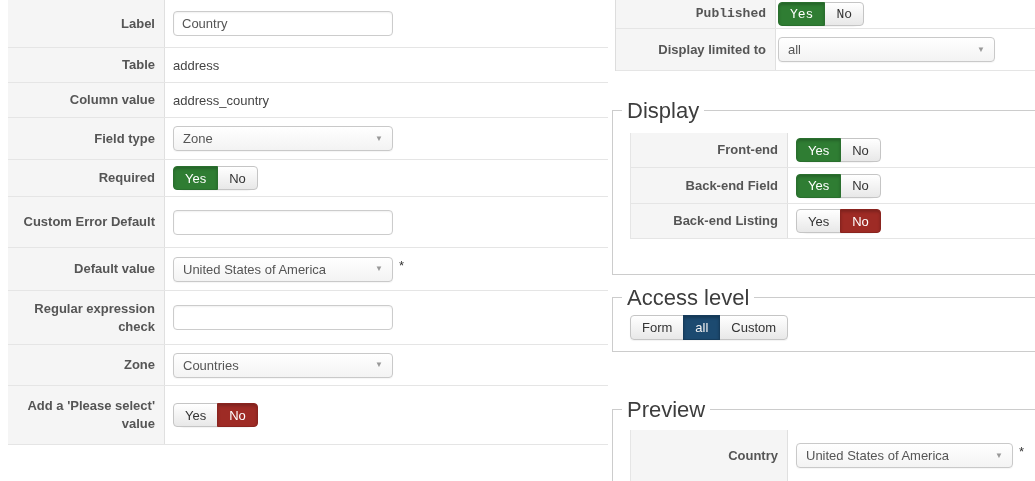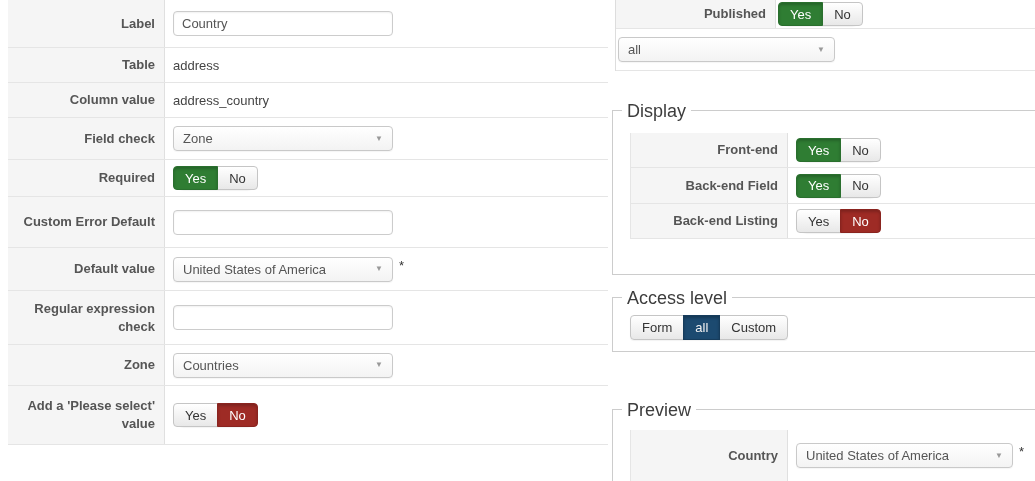--- a/index.html
+++ b/index.html
@@ -44,25 +44,25 @@
   
   .left-panel{position:absolute;left:8px;top:0;width:600px;}
   .left-panel .lblcell{width:157px;}
   .r1{height:47px;} .r2{height:34px;} .r3{height:34px;} .r4{height:41px;} .r5{height:36px;}
   .r6{height:50px;} .r7{height:42px;} .r8{height:53px;} .r9{height:40px;} .r10{height:58px;}
   
   .right-panel{position:absolute;left:612px;top:0;width:423px;height:481px;}
   .top-table{position:absolute;left:3px;top:0;width:420px;border-left:1px solid #ddd;}
   .top-table .lblcell{width:160px;}
   .top-table .valcell{margin-left:2px;}
-  .tr1{height:28px;} .tr2{height:41px;}
+  .tr1{height:28px;font-family:Liberation Mono, monospace;} .tr2{height:41px;}
   .fs{position:absolute;border:1px solid #ccc;box-sizing:border-box;background:#fff;}
   .fs-legend{
     position:absolute;top:-10px;left:9px;background:#fff;padding:0 5px;
-    font-size:18px;line-height:20px;color:#3d3d3d;
+    font-size:22px;line-height:20px;color:#3d3d3d;
   }
   .fs-display{left:0;top:110px;width:480px;height:165px;}
   .fs-access{left:0;top:297px;width:480px;height:55px;}
   .fs-preview{left:0;top:409px;width:480px;height:100px;}
   .fs-table{margin-left:17px;border-left:1px solid #e5e5e5;width:461px;}
   .fs-display .fs-table{margin-top:22px;}
   .fs-table .lblcell{width:157px;}
   .fr1{height:34px;} .fr2{height:35px;} .fr3{height:34px;}
   .btn-group{margin:17px 0 0 17px;display:inline-flex;border-radius:4px;box-shadow:0 1px 1px rgba(0,0,0,0.05);}
   .gbtn{
@@ -98,21 +98,21 @@
     </div>
 
     <div class="frow r3">
       <div class="lblcell">Column value</div>
       <div class="valcell">
           <span class="static-val">address_country</span>
         </div>
     </div>
 
     <div class="frow r4">
-      <div class="lblcell">Field check</div>
+      <div class="lblcell">Field type</div>
       <div class="valcell">
         <div class="select">
           <span>Zone</span>
           <span class="arrow">▼</span>
         </div>
       </div>
     </div>
 
     <div class="frow r5">
       <div class="lblcell">Required</div>
@@ -177,20 +177,21 @@
       <div class="frow tr1">
         <div class="lblcell">Published</div>
         <div class="valcell">
           <div class="toggle">
             <div class="tbtn on-green">Yes</div>
             <div class="tbtn">No</div>
           </div>
         </div>
       </div>
       <div class="frow tr2">
+        <div class="lblcell">Display limited to</div>
         <div class="valcell">
           <div class="select" style="width:217px;">
             <span>all</span>
             <span class="arrow">▼</span>
           </div>
         </div>
       </div>
     </div>
 
     <div class="fs fs-display">

